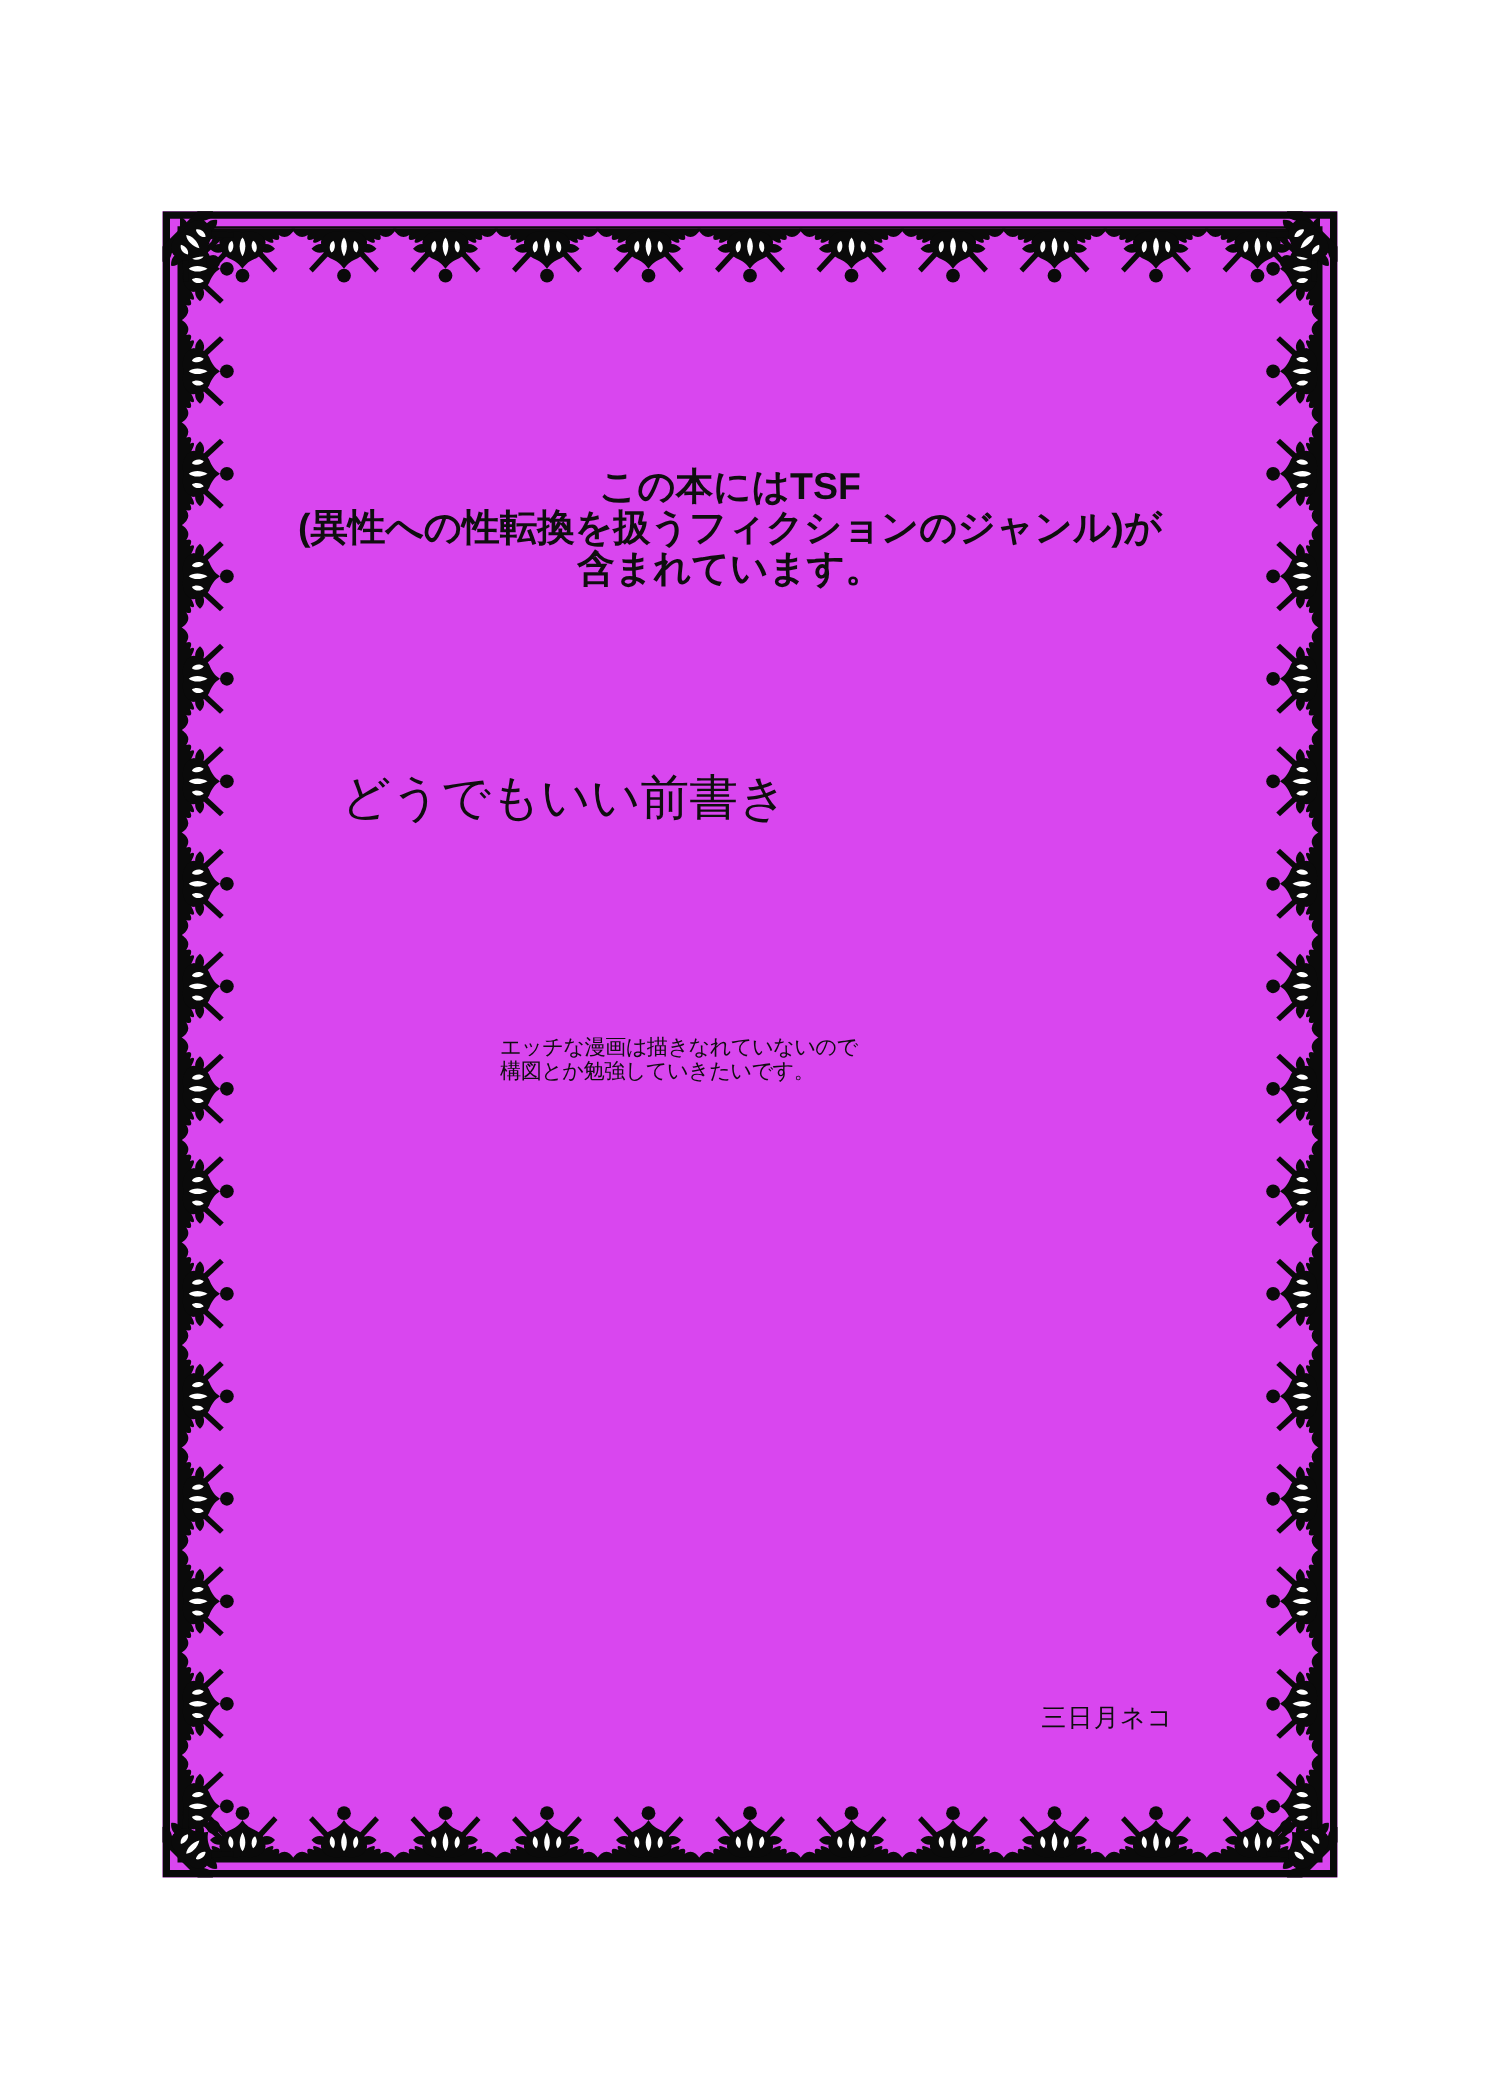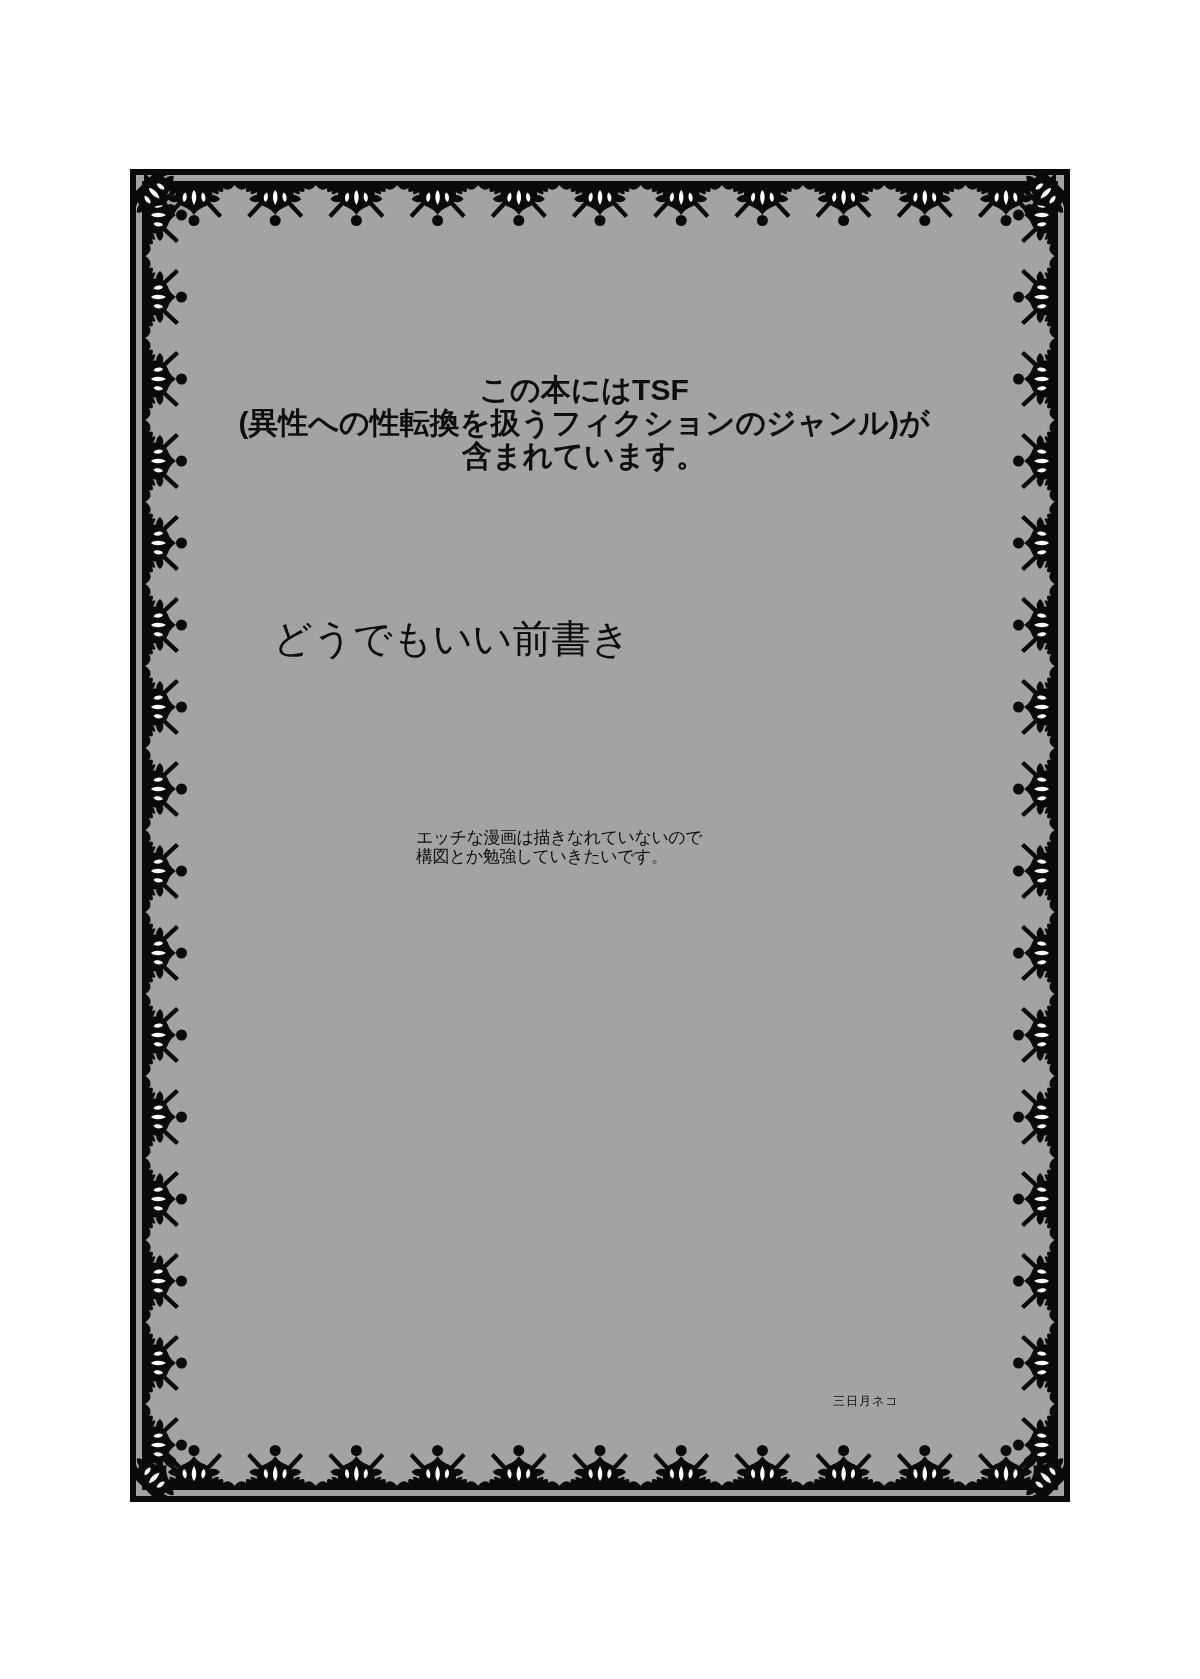--- a/index.html
+++ b/index.html
@@ -3,44 +3,44 @@
 <meta charset="utf-8">
 <style>
   html,body{margin:0;padding:0;}
   body{
     width:1200px;height:1679px;position:relative;
     background:#ffffff;color:#0e0e0e;
     font-family:"Liberation Sans","DejaVu Sans",sans-serif;
   }
   .page{
     position:absolute;left:130px;top:169px;width:940px;height:1333px;
-    background:#a3a3a3;
+    background:#d946ef;
   }
   .border-svg{position:absolute;left:0;top:0;width:940px;height:1333px;}
   .content-warning{
     position:absolute;left:0;top:204px;width:908px;
     text-align:center;font-size:30px;font-weight:700;line-height:33px;
     white-space:pre-line;letter-spacing:0;
   }
   .preface-title{
     position:absolute;left:143px;top:448px;margin:0;
     font-family:"Liberation Serif","DejaVu Serif",serif;
     font-size:39px;font-weight:400;line-height:1.15;letter-spacing:0;
   }
   .para{
     position:absolute;left:270px;
     font-size:17px;line-height:19px;letter-spacing:-0.5px;
     white-space:pre-line;
   }
   .para1{top:566px;}
-  .para2{top:659px;margin-left:16px;}
+  .para2{top:659px;}
   .signature{
-    position:absolute;left:703px;top:1224px;
+    position:absolute;left:703px;top:1192px;
     font-family:"Liberation Serif","DejaVu Serif",serif;
-    font-size:12px;letter-spacing:1px;
+    font-size:20px;letter-spacing:1px;
   }
 </style>
 </head>
 <body>
 
 <div class="page">
 
   <svg class="border-svg" viewBox="0 0 940 1333" xmlns="http://www.w3.org/2000/svg" xmlns:xlink="http://www.w3.org/1999/xlink">
     <defs>
       <g id="orn">

